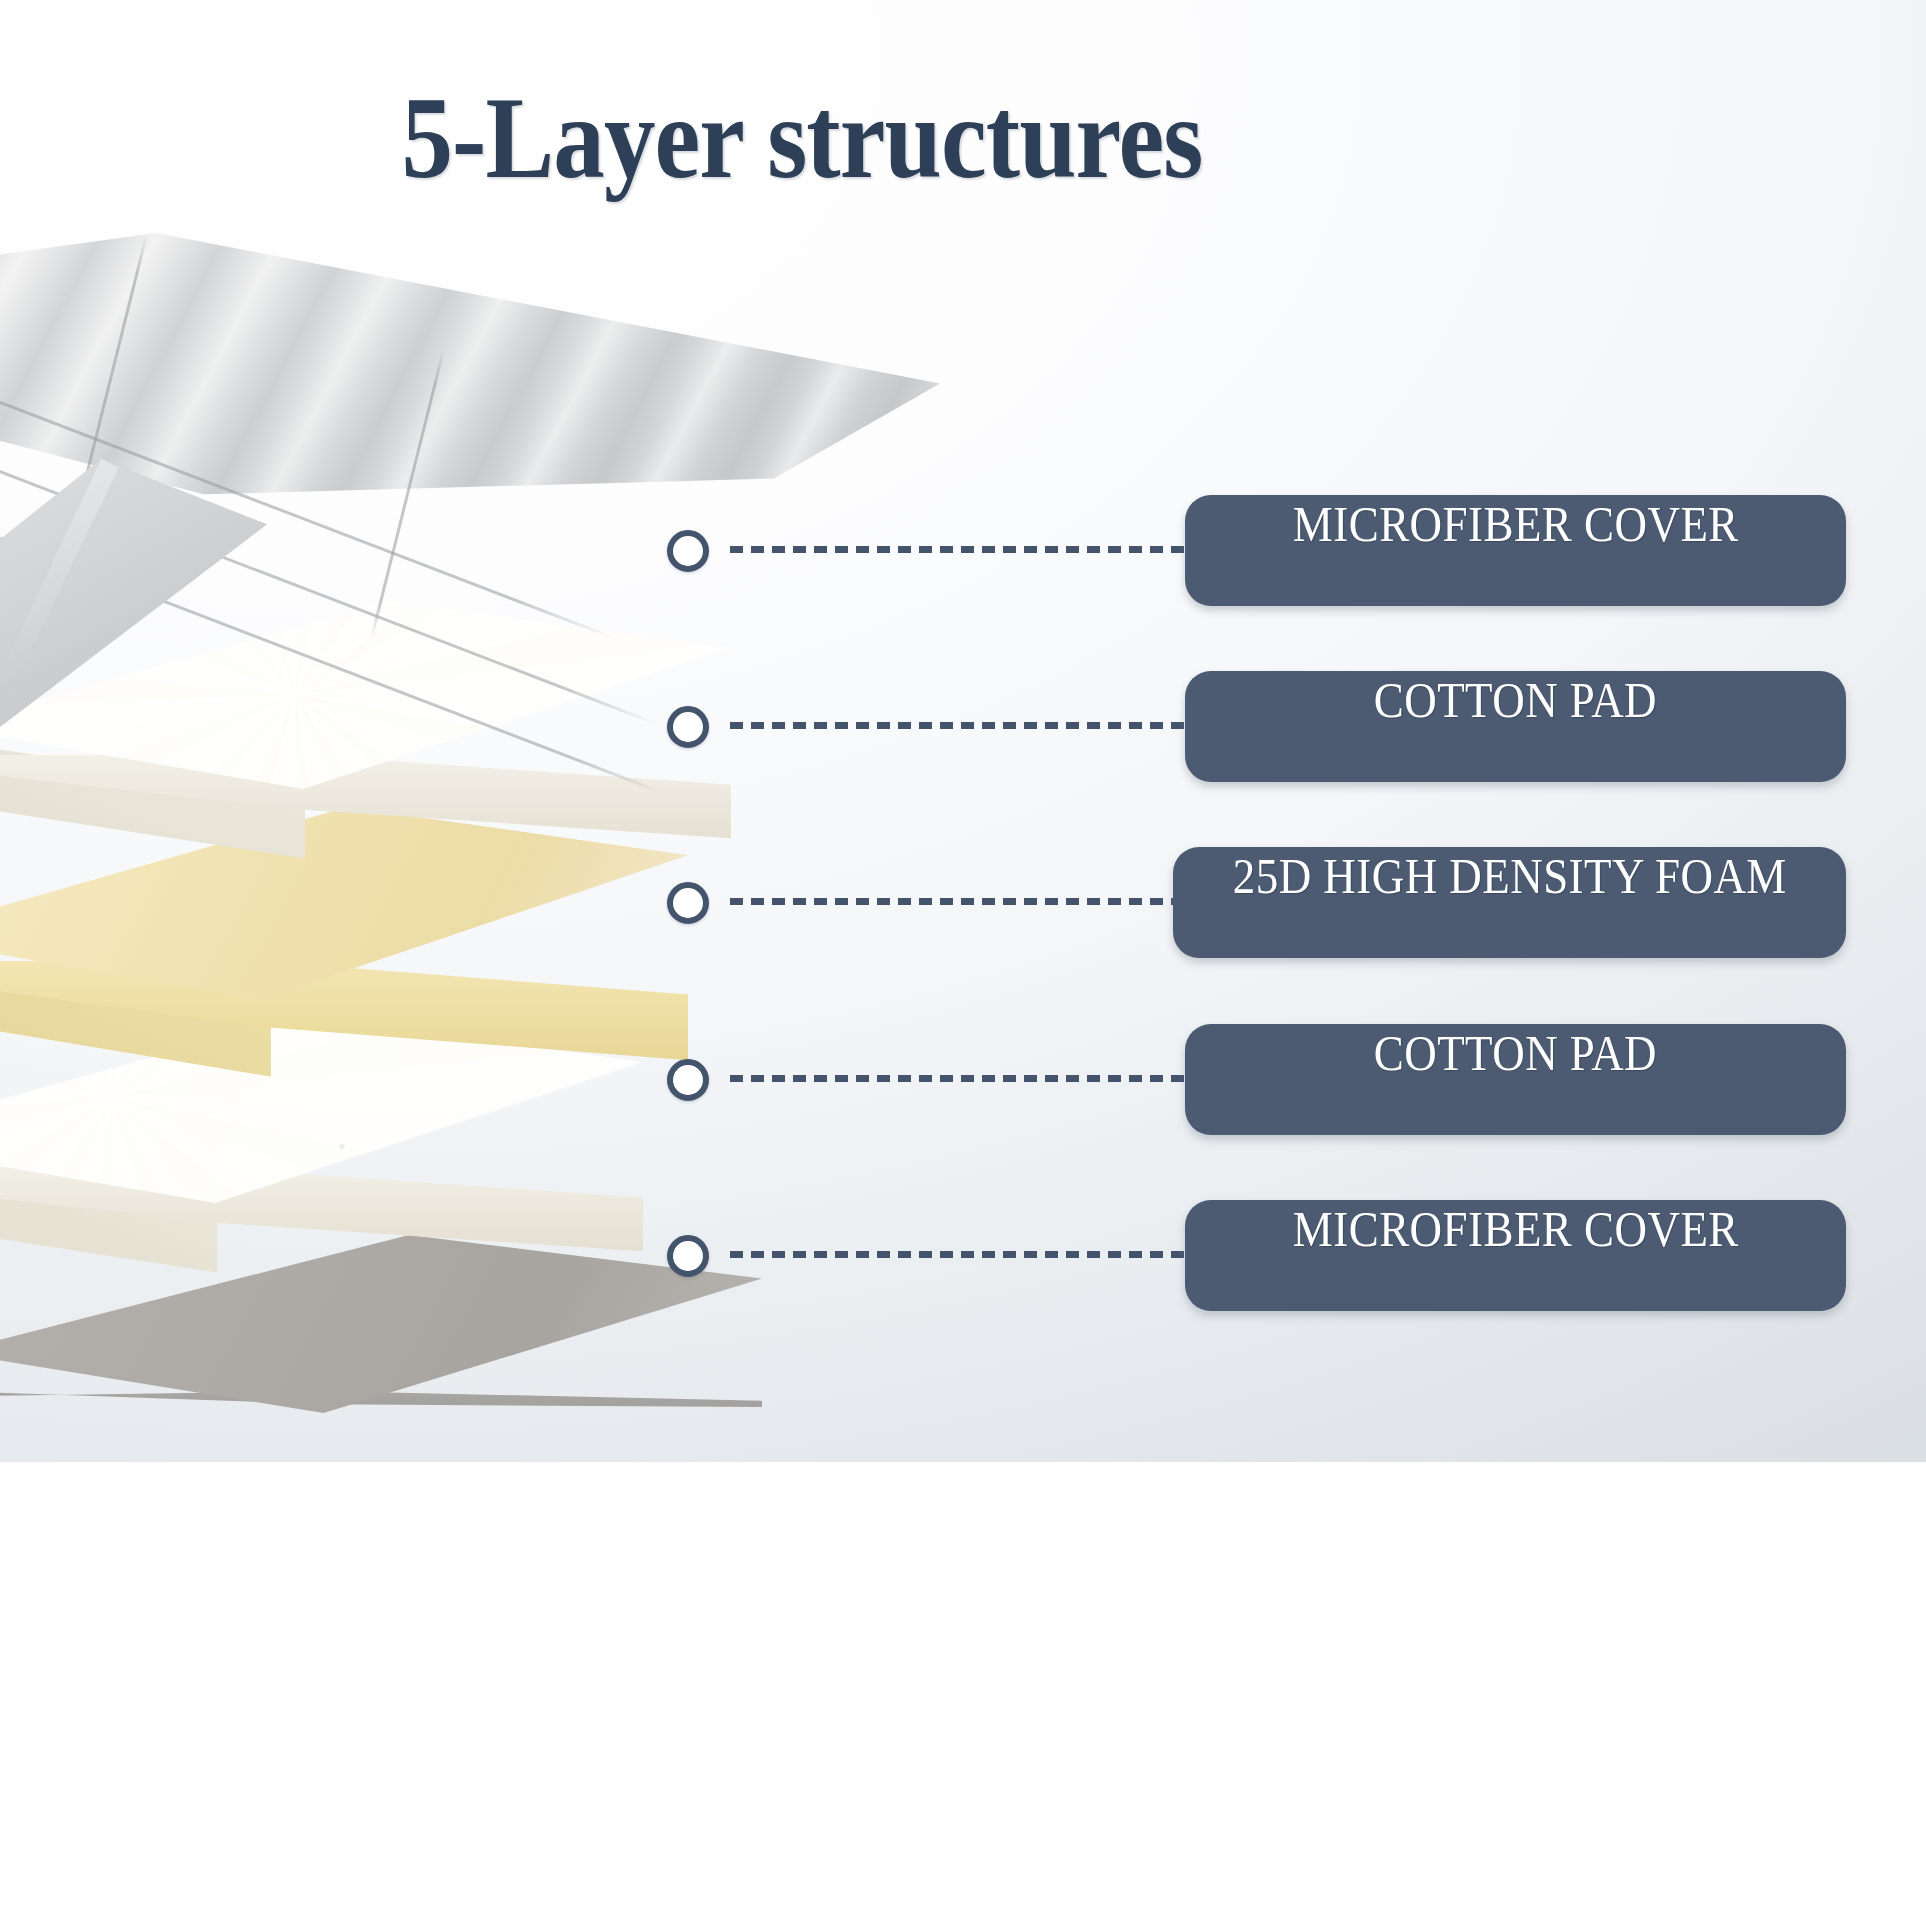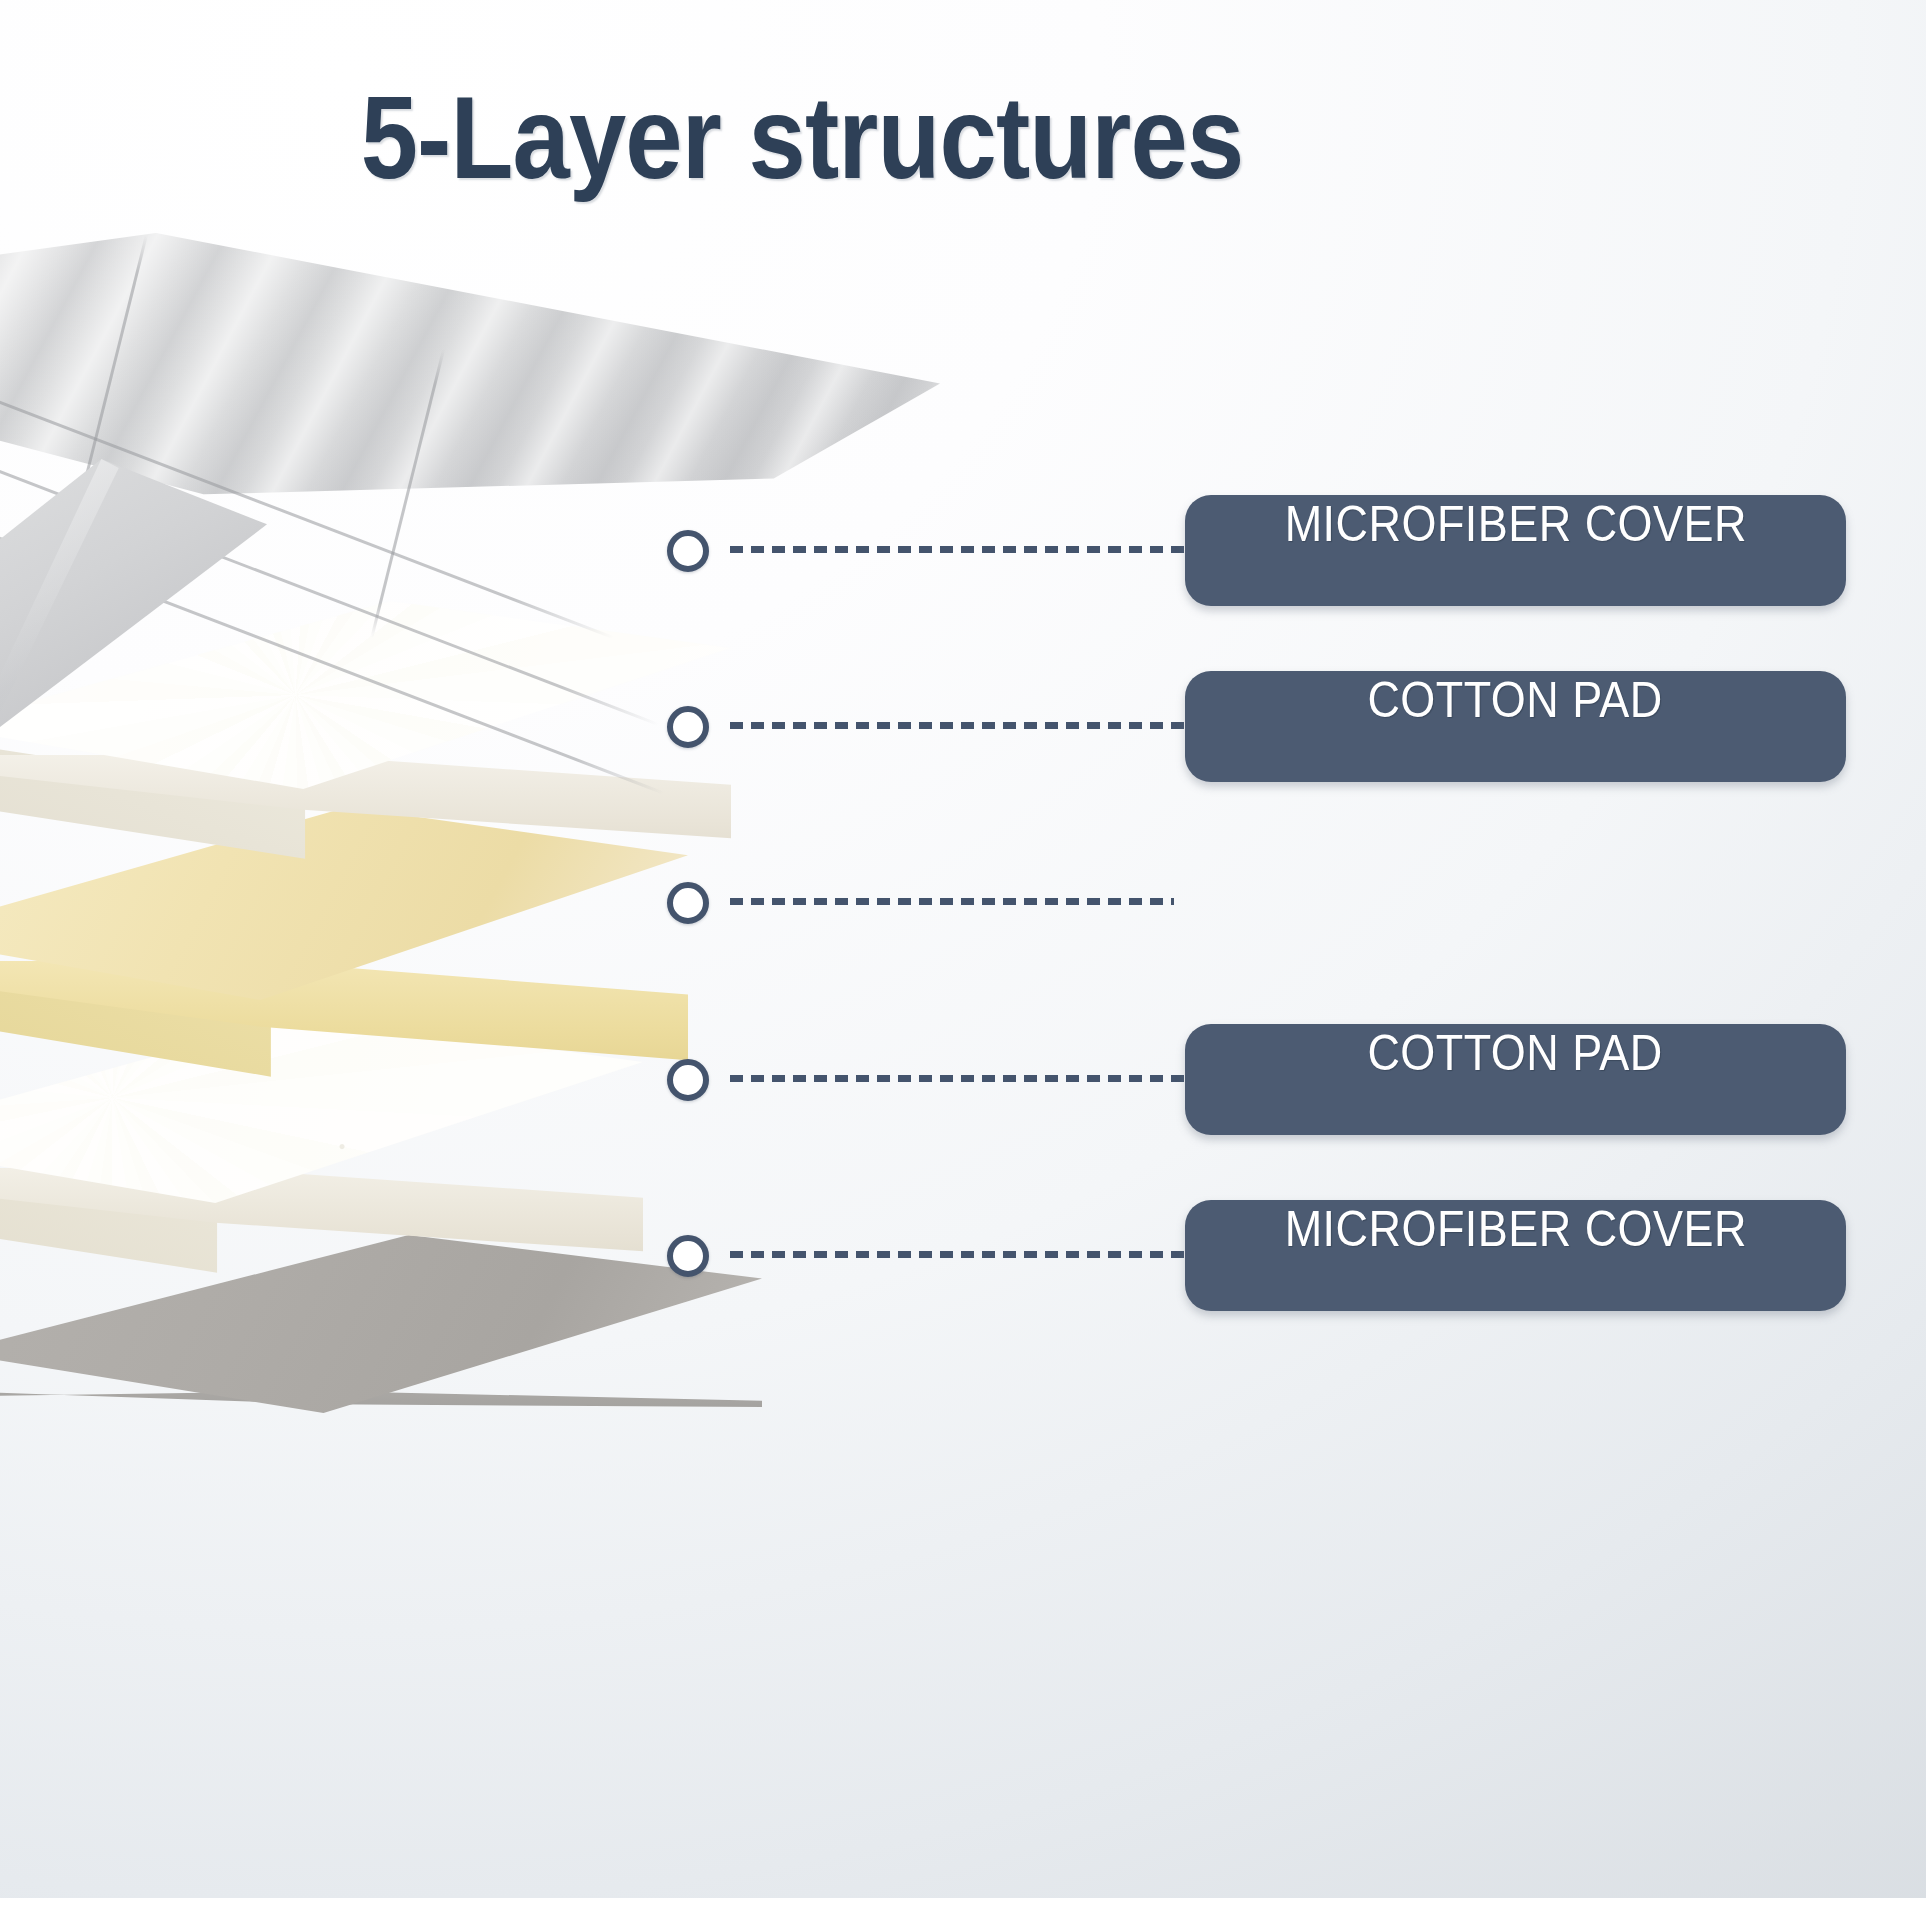--- a/index.html
+++ b/index.html
@@ -3,23 +3,23 @@
 <meta charset="utf-8">
 <style>
   html, body {
     margin: 0;
     padding: 0;
     background: #ffffff;
   }
   #stage {
     position: relative;
     width: 1927px;
-    height: 1898px;
+    height: 1462px;
     overflow: hidden;
-    font-family: Liberation Sans, sans-serif;
+    font-family: Liberation Serif, serif;
     background:
       radial-gradient(ellipse 150% 130% at 18% 4%,
         #ffffff 0%,
         #fdfdfe 26%,
         #f4f6f8 52%,
         #e6eaee 74%,
         #d4d9de 100%);
   }
 
   
@@ -283,20 +283,23 @@
       <div class="callout" style="top: 671px;">
         <div class="dash" style="left: 730px; width: 455px;"></div>
         <div class="dot" style="left: 667px; border-color: rgb(68, 84, 109); background: rgb(255, 255, 255);"></div>
         <div class="pill" style="left: 1185px; width: 661px; background: rgb(76, 91, 114);">
           <span class="pill-text" style="color: rgb(255, 255, 255);">COTTON PAD</span>
         </div>
       </div>
       <div class="callout" style="top: 847px;">
         <div class="dash" style="left: 730px; width: 444px;"></div>
         <div class="dot" style="left: 667px; border-color: rgb(68, 84, 109); background: rgb(255, 255, 255);"></div>
+        <div class="pill" style="left: 1173px; width: 673px; background: rgb(76, 91, 114);">
+          <span class="pill-text" style="color: rgb(255, 255, 255);">25D HIGH DENSITY FOAM</span>
+        </div>
       </div>
       <div class="callout" style="top: 1024px;">
         <div class="dash" style="left: 730px; width: 455px;"></div>
         <div class="dot" style="left: 667px; border-color: rgb(68, 84, 109); background: rgb(255, 255, 255);"></div>
         <div class="pill" style="left: 1185px; width: 661px; background: rgb(76, 91, 114);">
           <span class="pill-text" style="color: rgb(255, 255, 255);">COTTON PAD</span>
         </div>
       </div>
       <div class="callout" style="top: 1200px;">
         <div class="dash" style="left: 730px; width: 455px;"></div>

